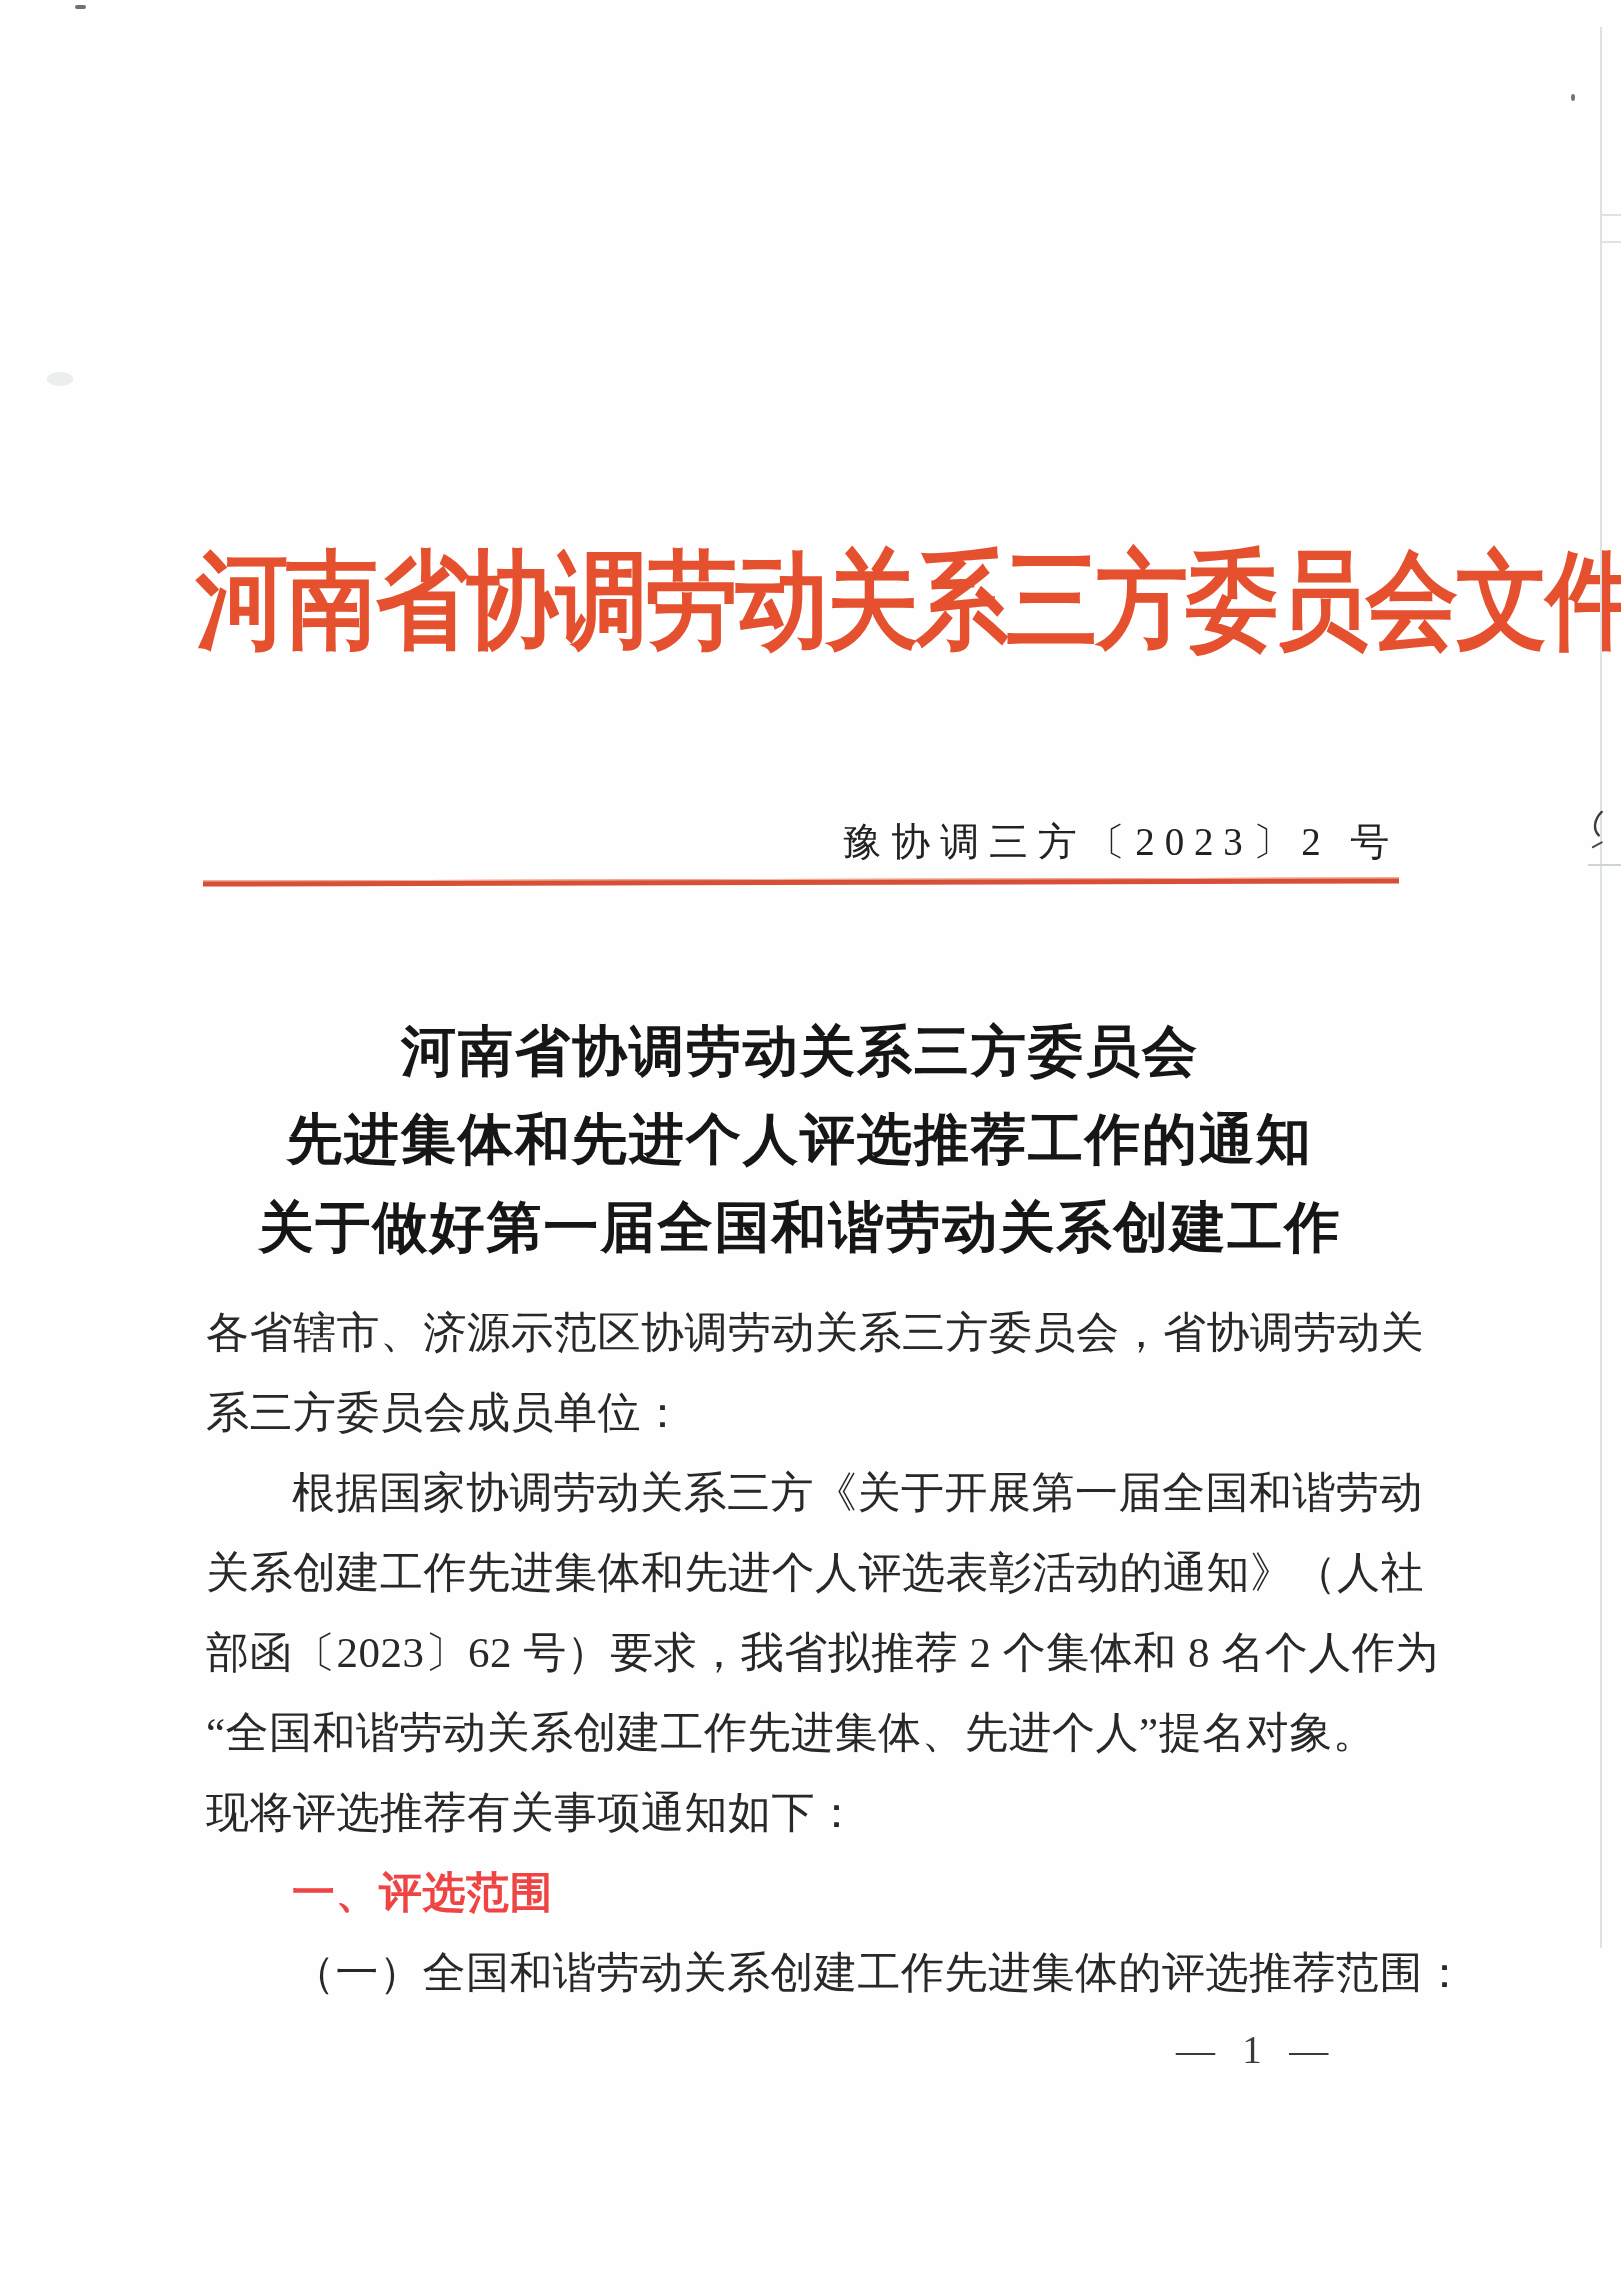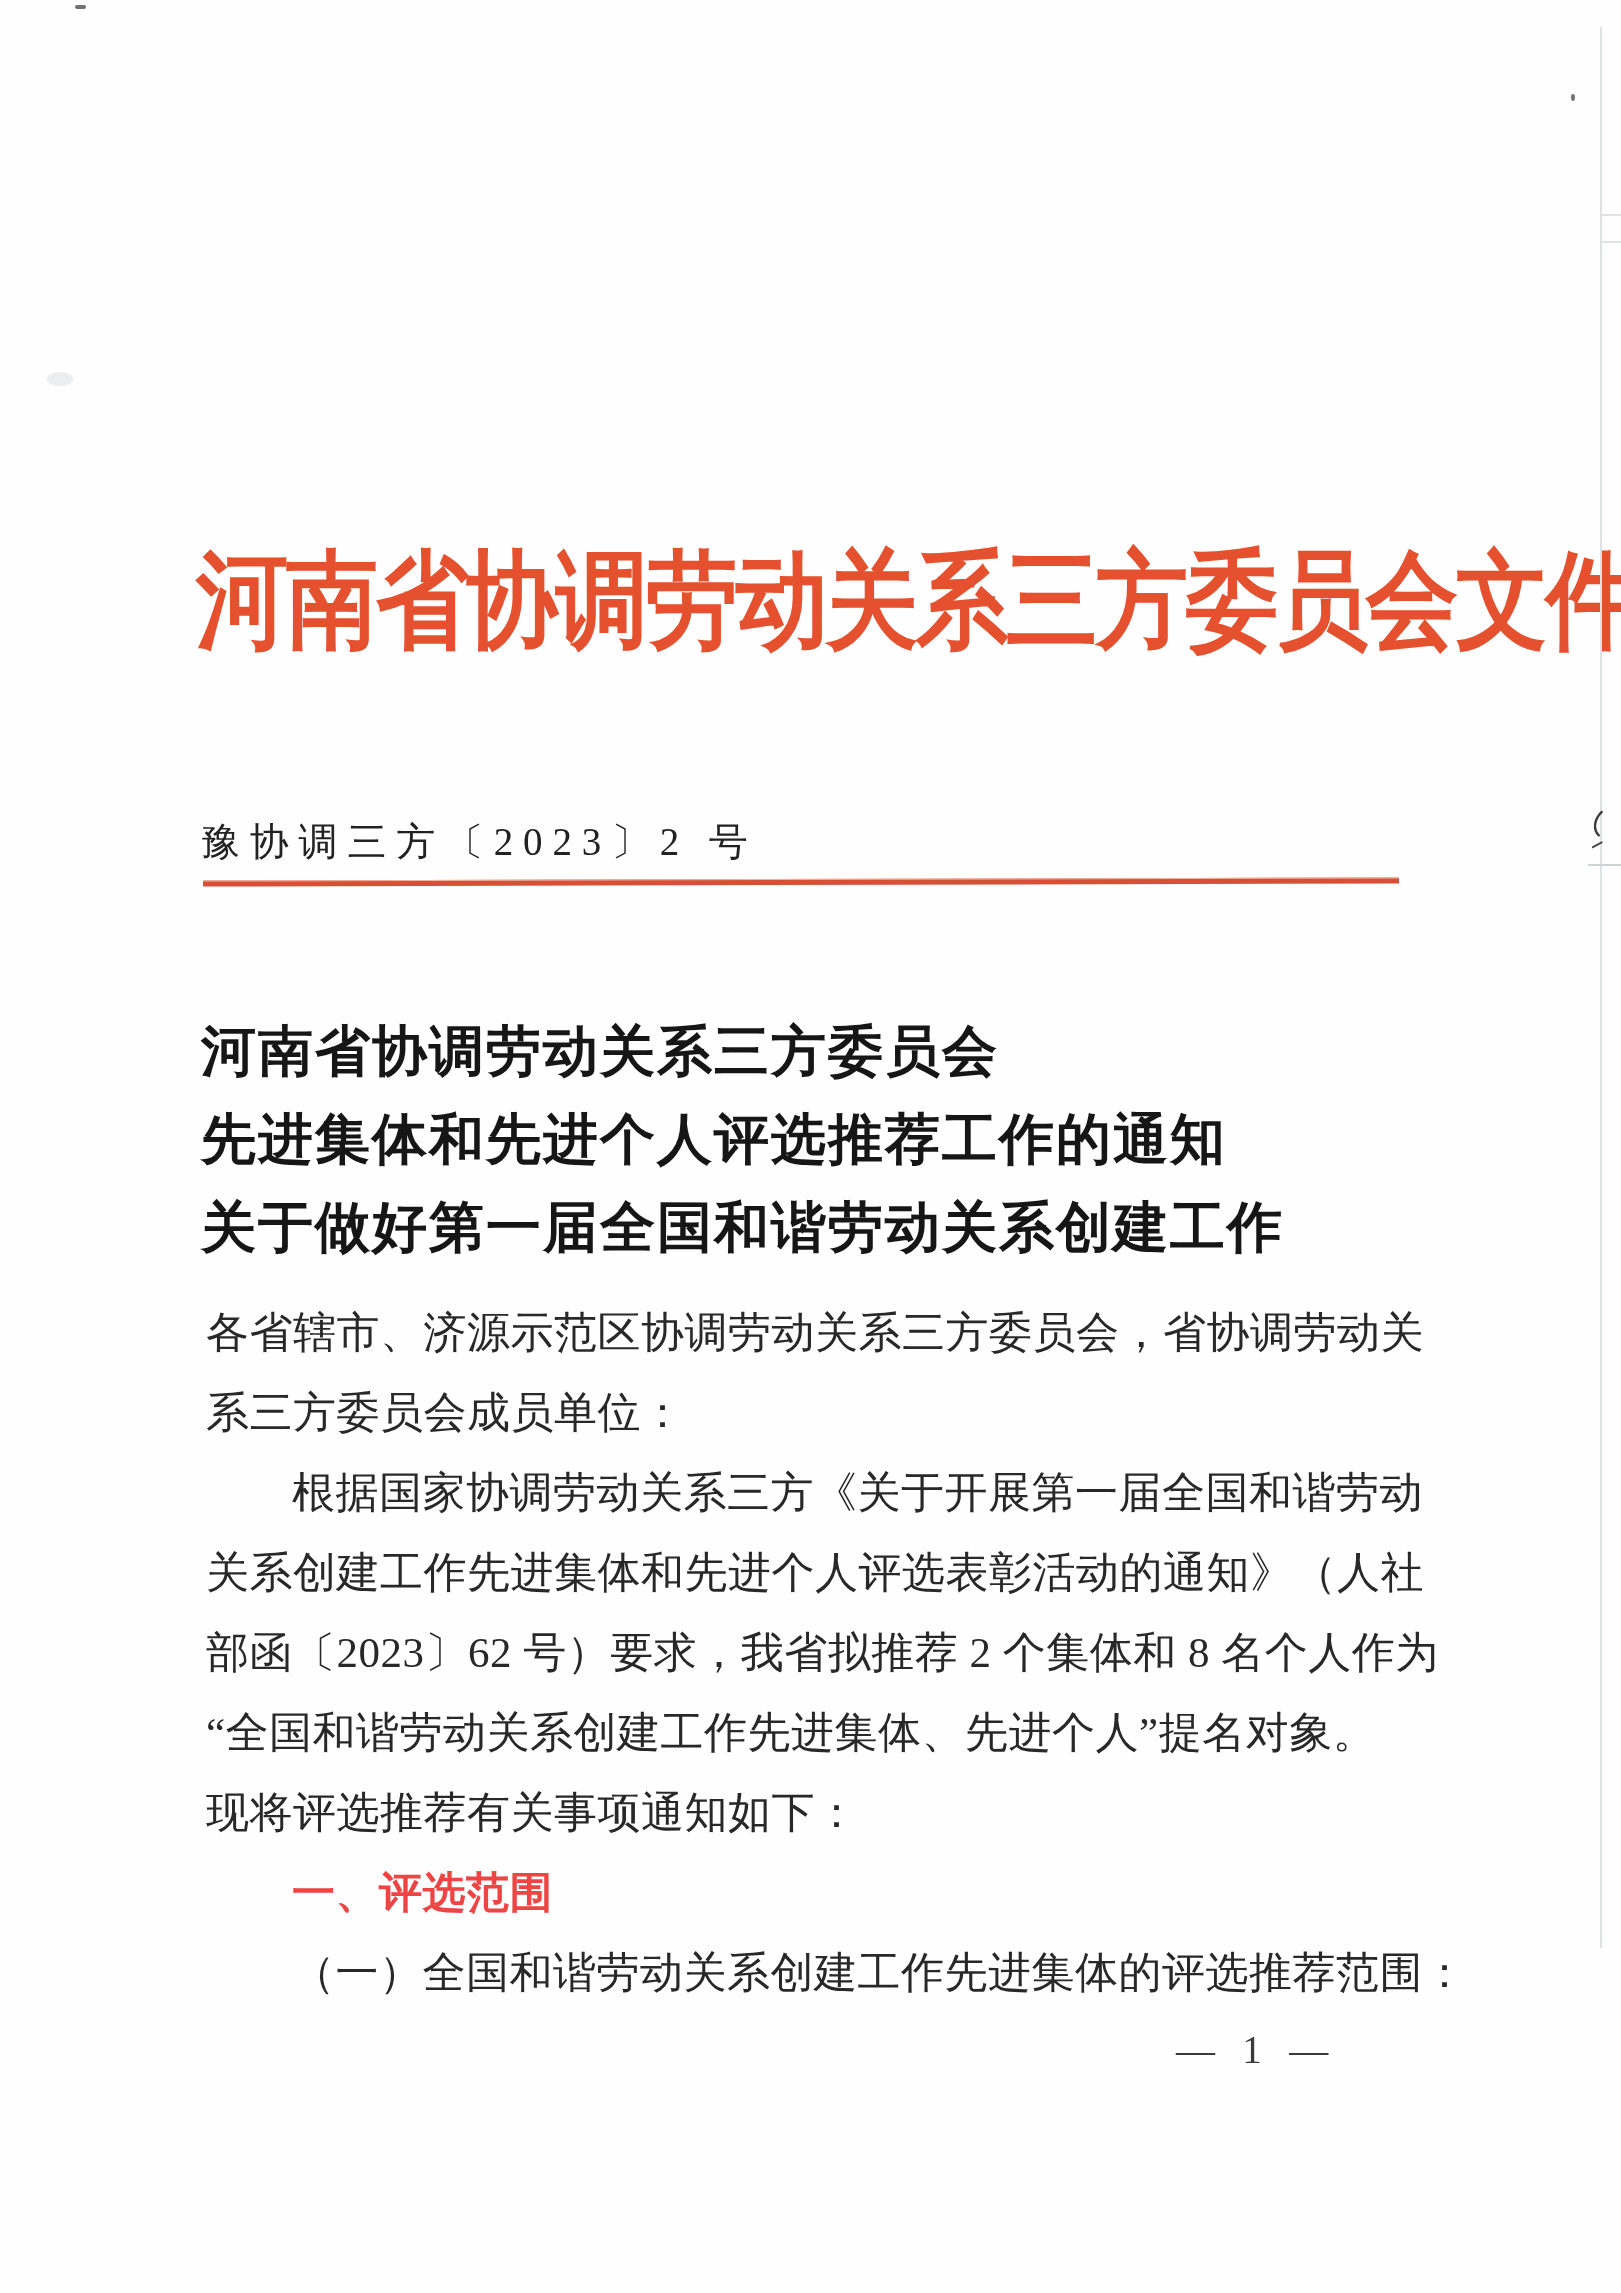--- a/index.html
+++ b/index.html
@@ -29,21 +29,21 @@
     color: #e5512e;
     transform: scaleY(1.16);
     transform-origin: center top;
     white-space: nowrap;
   }
   .doc-number {
     position: absolute;
     left: 201px;
     top: 815px;
     width: 1198px;
-    text-align: left;
+    text-align: right;
     font-size: 39px;
     letter-spacing: 9.8px;
     color: #222222;
     white-space: nowrap;
   }
   .red-rule {
     position: absolute;
     left: 203px;
     top: 879px;
     width: 1196px;
@@ -52,20 +52,21 @@
     border-top: 1px solid #f2b59c;
     transform: rotate(-0.15deg);
   }
 
   
   .doc-title {
     position: absolute;
     left: 201px;
     top: 1008px;
     width: 1198px;
+    text-align: center;
     color: #161616;
   }
   .t-line {
     font-size: 55px;
     line-height: 88px;
     font-weight: 700;
     letter-spacing: 2px;
     white-space: nowrap;
   }
 

